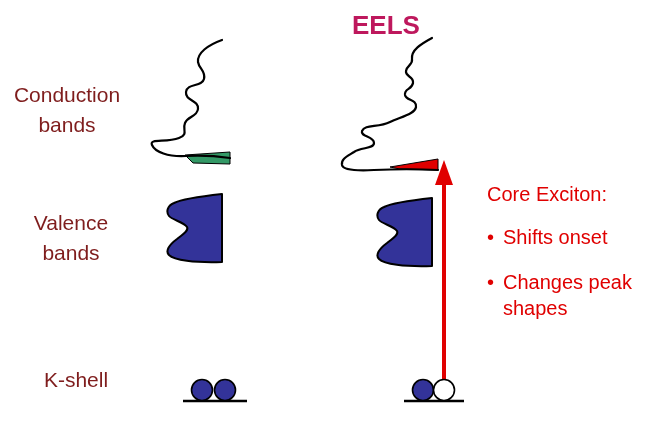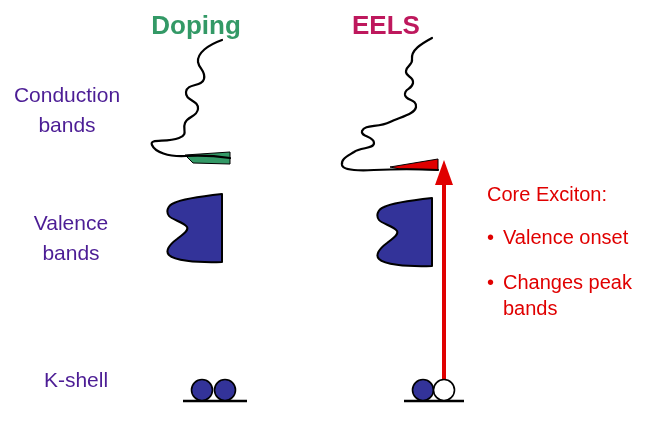--- a/index.html
+++ b/index.html
@@ -10,21 +10,21 @@
   .canvas svg{position:absolute;left:0;top:0;}
   .curve{fill:none;stroke:#000;stroke-width:2.2;stroke-linecap:round;}
   .wedge{stroke:#000;stroke-width:1;stroke-linejoin:round;}
   .blob{stroke:#000;stroke-width:2;stroke-linejoin:round;}
   .dot{stroke:#000;stroke-width:1.6;}
   .level-line{stroke:#000;stroke-width:2.6;}
   .txt{position:absolute;color:#000;}
   .col-title{font-size:26px;font-weight:bold;text-align:center;width:112px;}
   .green-title{color:#339966;}
   .red-title{color:#be185d;}
-  .side-label{font-size:21px;line-height:30px;text-align:center;width:126px;color:#4c1d95;}
+  .side-label{font-size:21px;line-height:30px;text-align:center;width:126px;color:#7f1d1d;}
   .red-text{color:#e00000;}
   .anno-title{font-size:20px;}
   .anno-item{display:flex;font-size:20px;line-height:26px;}
   .bullet{width:16px;flex:0 0 16px;}
   .anno-item .item-text{width:152px;}
 </style>
 </head>
 <body>
 
 <div class="canvas">
@@ -80,32 +80,31 @@
                C 174 260, 194 263, 222 262
                Z" fill="#333399"></path>
       <line stroke-width="4" x1="444" y1="182" x2="444" y2="379" stroke="#e00000"></line>
       <path d="M 444 160 L 435 185 L 453 185 Z" fill="#e00000"></path>
       <line class="level-line" x1="404" y1="401" x2="464" y2="401"></line>
       <circle class="dot" cx="423" cy="390" r="10.5" fill="#333399"></circle>
       <circle class="dot" cx="444" cy="390" r="10.5" fill="#ffffff"></circle>
     </g>
   </svg>
 
-  <div class="txt col-title green-title" style="left:140px;top:10px;">Doping</div>
   <div class="txt col-title red-title" style="left:330px;top:10px;">EELS</div>
 
   <div class="txt side-label" style="left:4px;top:80px;">Conduction bands</div>
   <div class="txt side-label" style="left:8px;top:208px;">Valence bands</div>
   <div class="txt red-text anno-title" style="left:487px;top:183px;">Core Exciton:</div>
 
   <div class="txt side-label" style="left:13px;top:365px;">K-shell</div>
 
   <div class="txt red-text anno-item" style="left:487px;top:224px;">
     <span class="bullet">•</span>
-    <span class="item-text">Valence onset</span>
+    <span class="item-text">Shifts onset</span>
   </div>
 
   <div class="txt red-text anno-item" style="left:487px;top:269px;">
     <span class="bullet">•</span>
-    <span class="item-text">Changes peak bands</span>
+    <span class="item-text">Changes peak shapes</span>
   </div>
 
 </div>
 
 </body></html>

